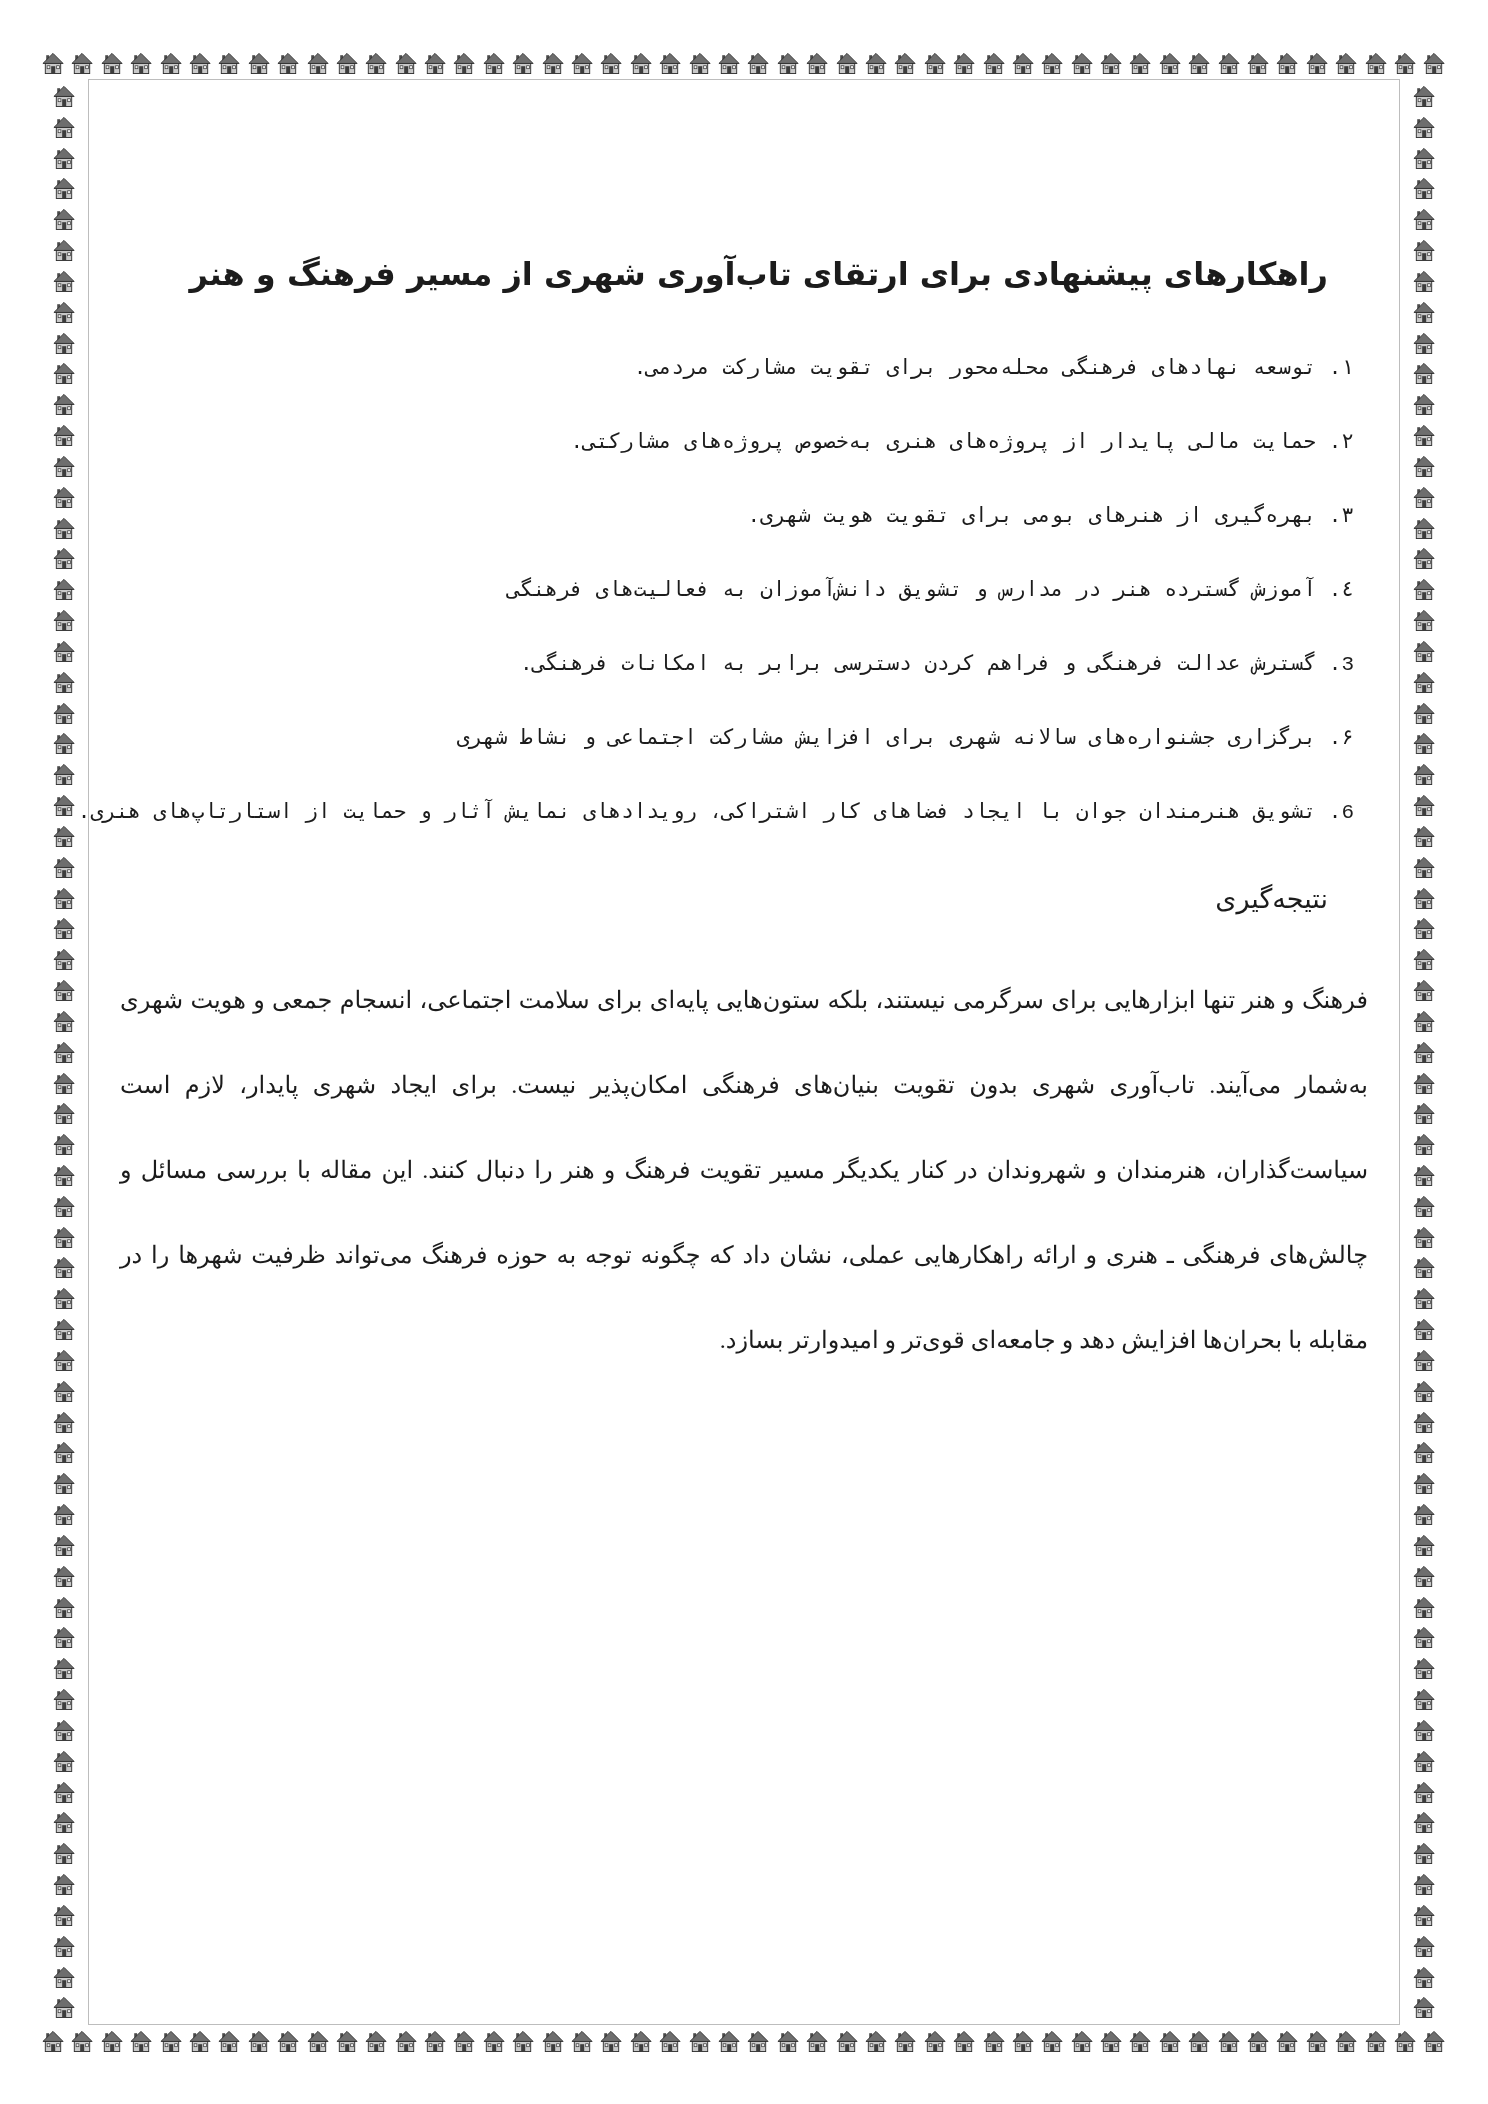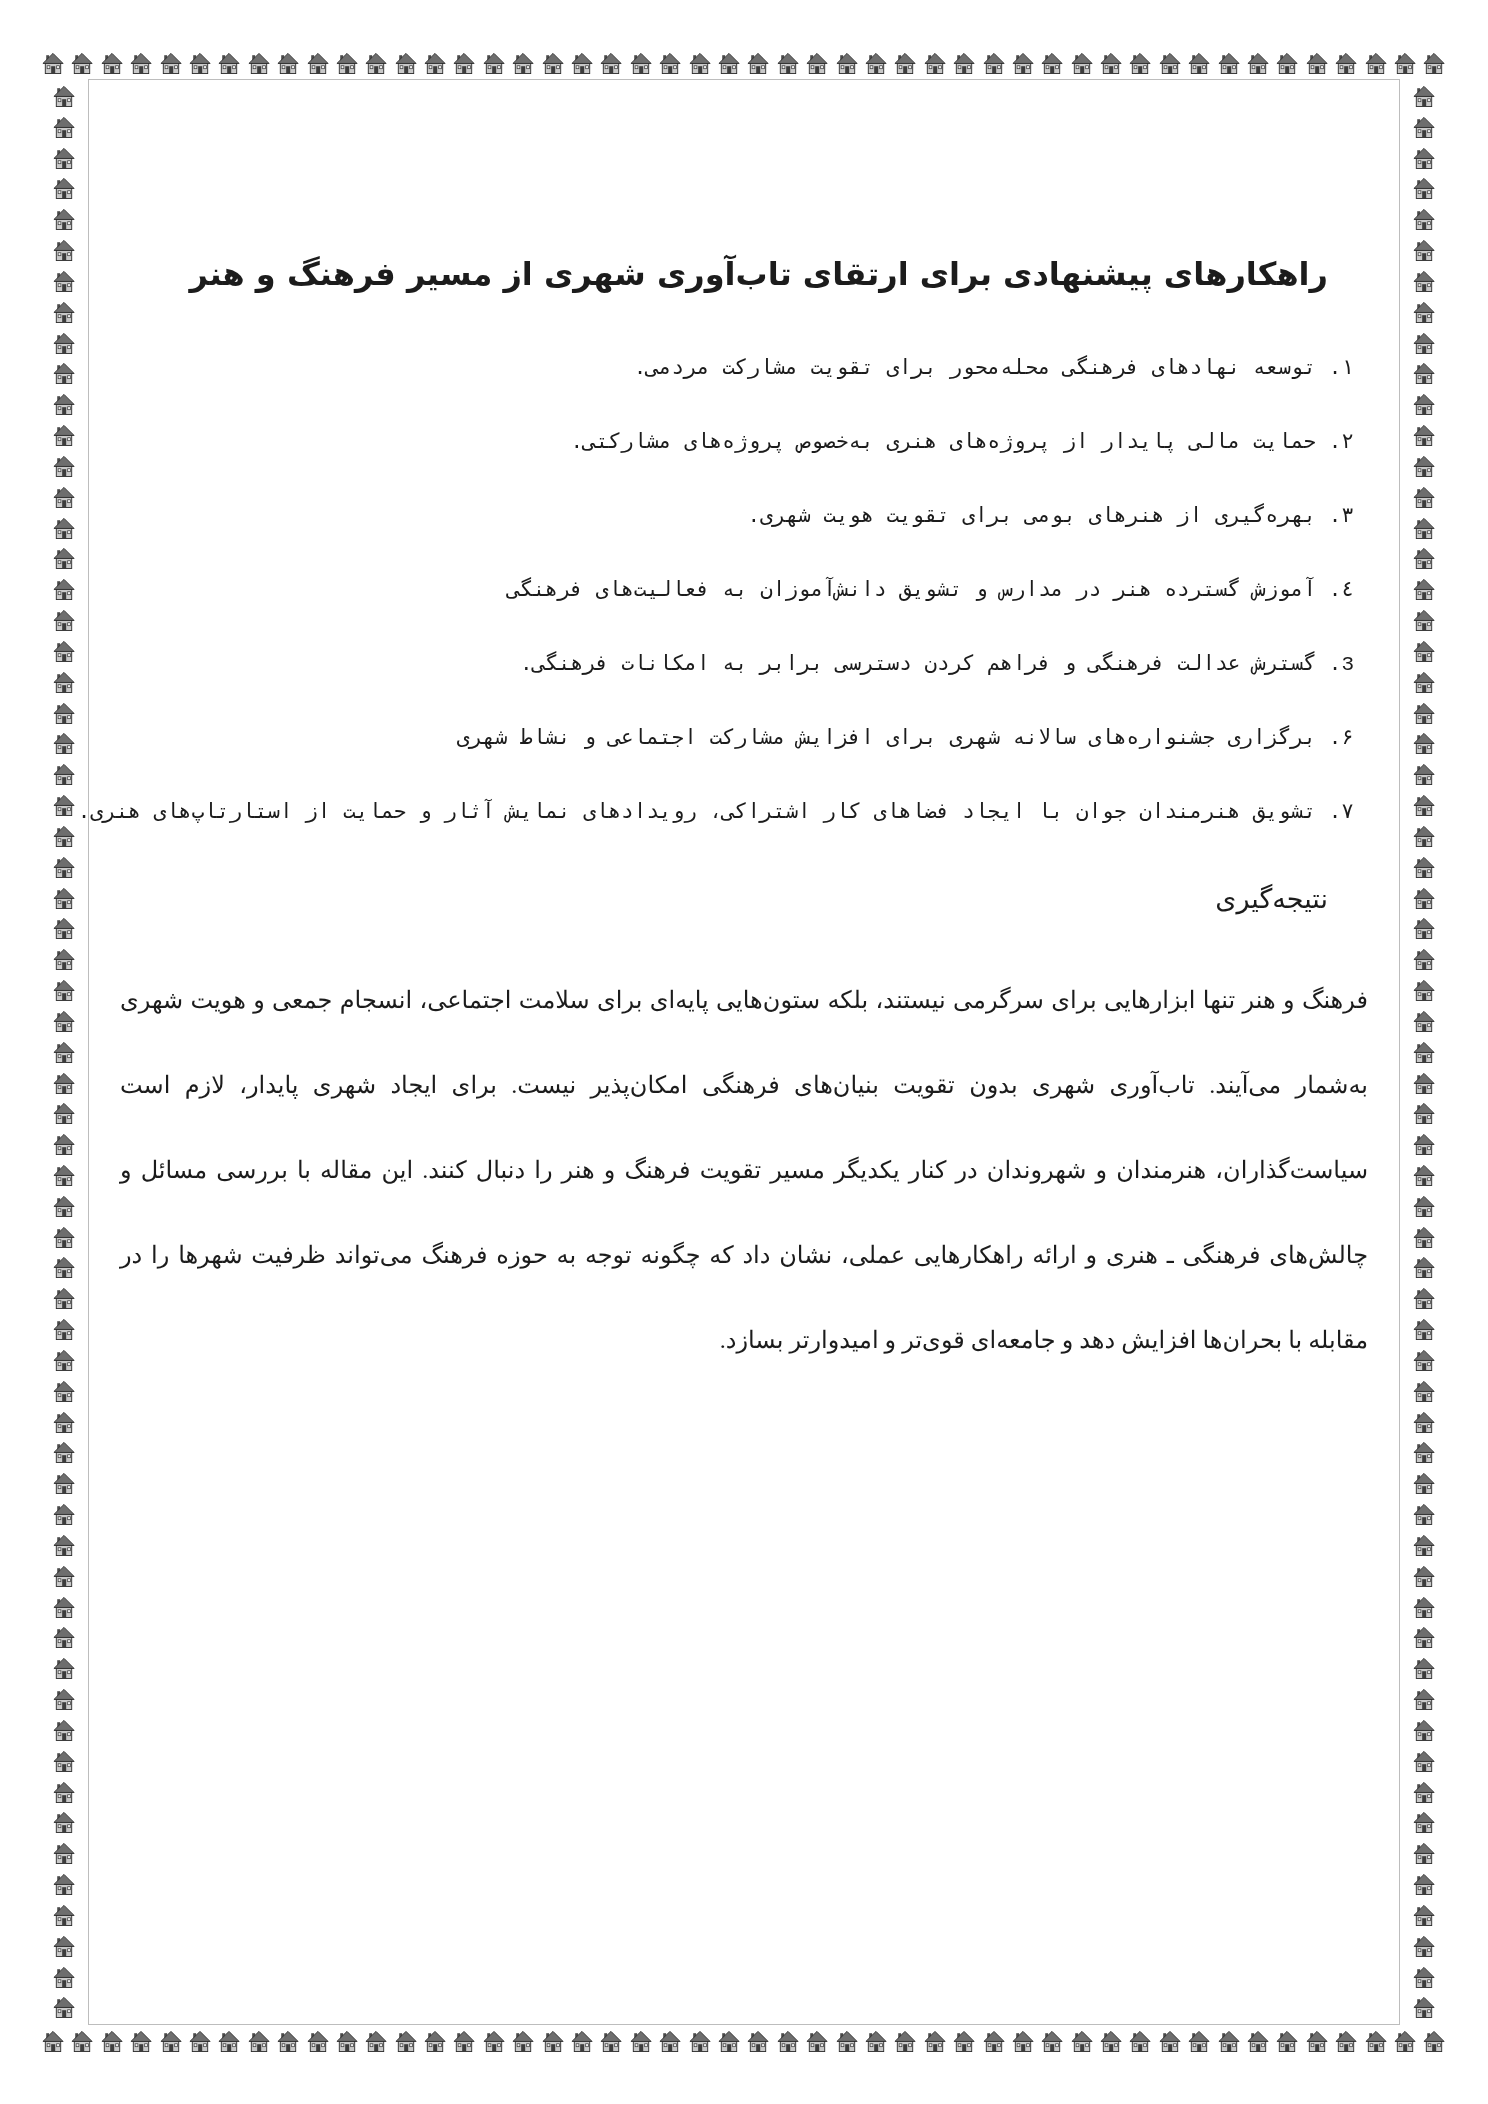--- a/index.html
+++ b/index.html
@@ -1892,19 +1892,19 @@
 <div class="content">
   <div class="doc-title">راهکارهای پیشنهادی برای ارتقای تاب‌آوری شهری از مسیر فرهنگ و هنر</div>
 
   <div class="rec-list">
       <div class="list-item">۱. توسعه نهادهای فرهنگی محله‌محور برای تقویت مشارکت مردمی.</div>
       <div class="list-item">۲. حمایت مالی پایدار از پروژه‌های هنری به‌خصوص پروژه‌های مشارکتی.</div>
       <div class="list-item">۳. بهره‌گیری از هنرهای بومی برای تقویت هویت شهری.</div>
       <div class="list-item">٤. آموزش گسترده هنر در مدارس و تشویق دانش‌آموزان به فعالیت‌های فرهنگی</div>
       <div class="list-item">3. گسترش عدالت فرهنگی و فراهم کردن دسترسی برابر به امکانات فرهنگی.</div>
       <div class="list-item">۶. برگزاری جشنواره‌های سالانه شهری برای افزایش مشارکت اجتماعی و نشاط شهری</div>
-      <div class="list-item">۷. تشویق هنرمندان جوان با ایجاد فضاهای کار اشتراکی، رویدادهای نمایش آثار و حمایت از استارتاپ‌های هنری.</div>
+      <div class="list-item">6. تشویق هنرمندان جوان با ایجاد فضاهای کار اشتراکی، رویدادهای نمایش آثار و حمایت از استارتاپ‌های هنری.</div>
     </div>
 
   <div class="section-heading">نتیجه‌گیری</div>
 
   <div class="conclusion">فرهنگ و هنر تنها ابزارهایی برای سرگرمی نیستند، بلکه ستون‌هایی پایه‌ای برای سلامت اجتماعی، انسجام جمعی و هویت شهری به‌شمار می‌آیند. تاب‌آوری شهری بدون تقویت بنیان‌های فرهنگی امکان‌پذیر نیست. برای ایجاد شهری پایدار، لازم است سیاست‌گذاران، هنرمندان و شهروندان در کنار یکدیگر مسیر تقویت فرهنگ و هنر را دنبال کنند. این مقاله با بررسی مسائل و چالش‌های فرهنگی ـ هنری و ارائه راهکارهایی عملی، نشان داد که چگونه توجه به حوزه فرهنگ می‌تواند ظرفیت شهرها را در مقابله با بحران‌ها افزایش دهد و جامعه‌ای قوی‌تر و امیدوارتر بسازد.</div>
 </div>
 
 </body></html>

